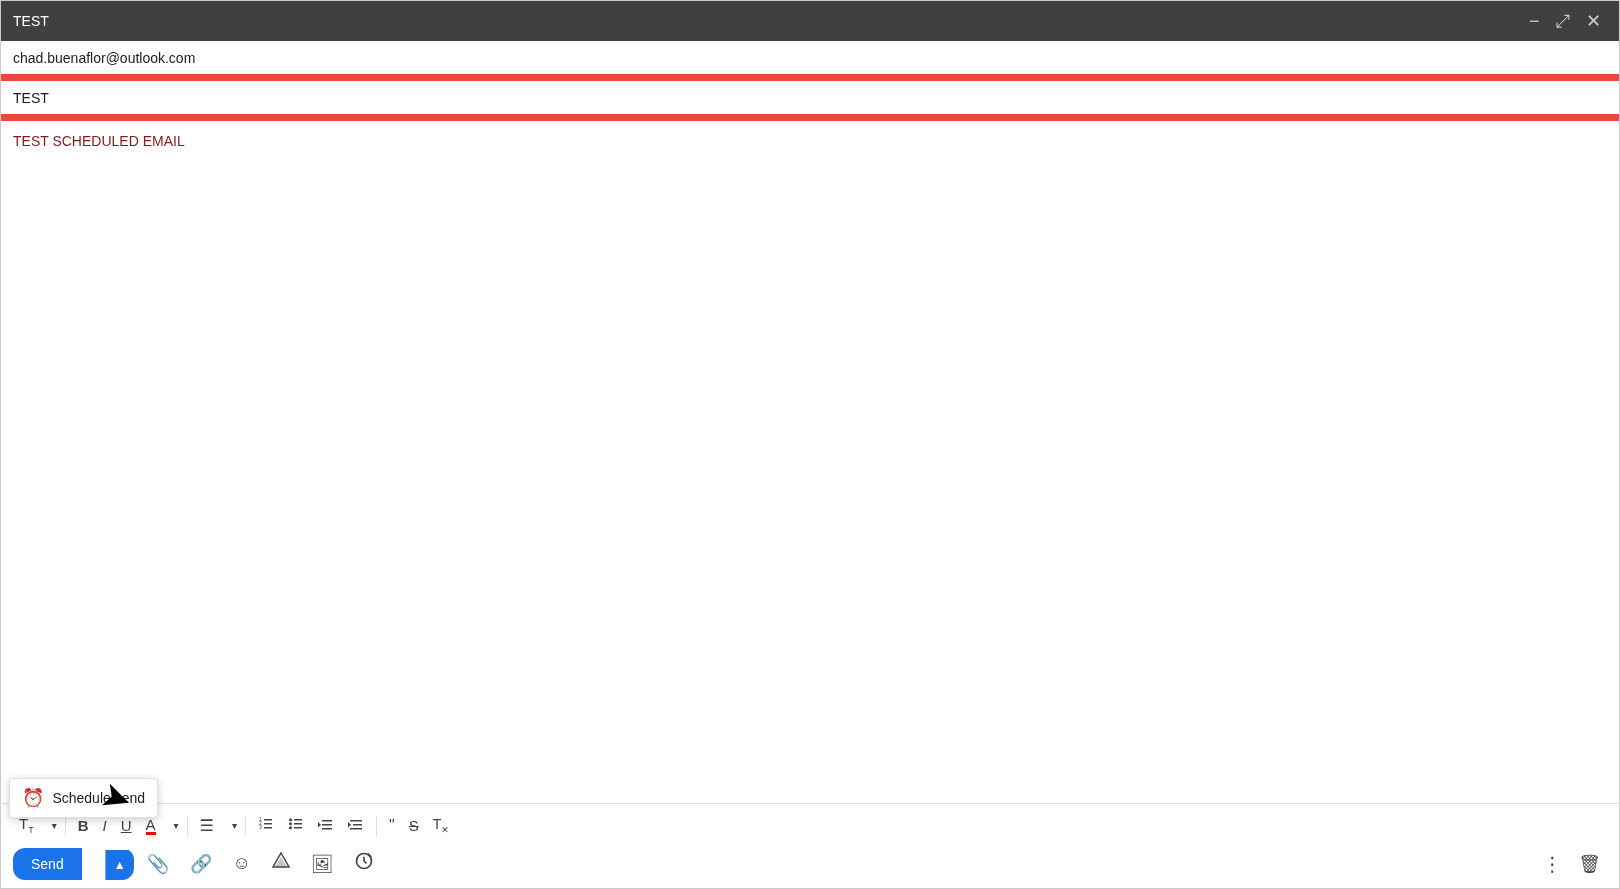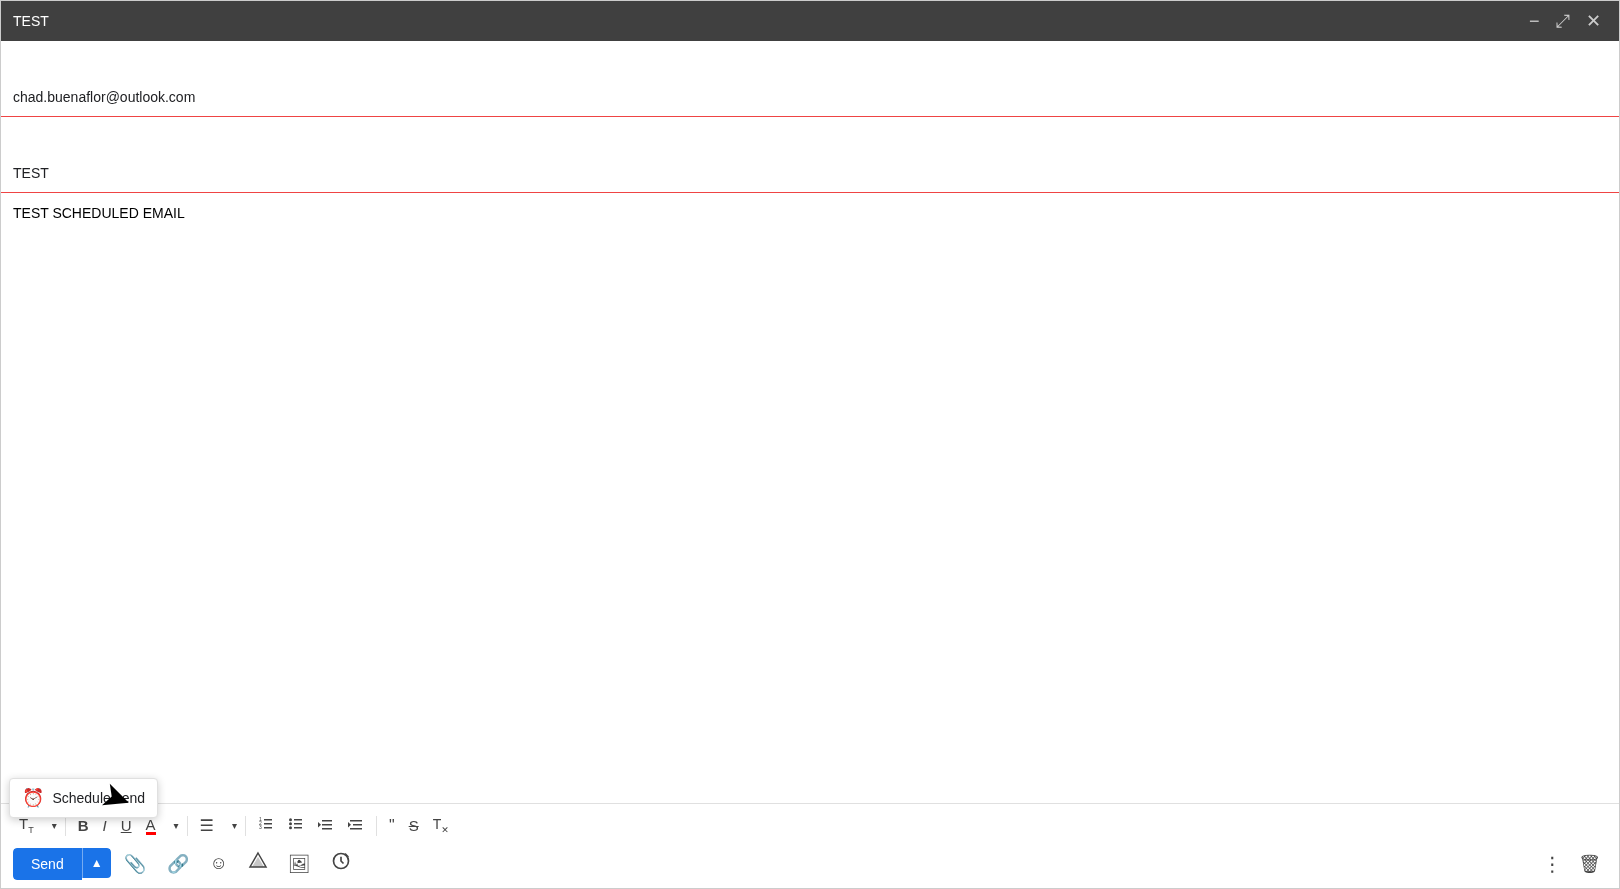--- a/index.html
+++ b/index.html
@@ -56,43 +56,42 @@
       cursor: pointer;
       font-size: 18px;
       padding: 4px 6px;
       line-height: 1;
     }
 
     .compose-field {
       display: flex;
       align-items: center;
       padding: 8px 12px;
-      border-bottom: 1px solid #ef4444;
+      border-bottom: 7px solid #ef4444;
       min-height: 40px;
       flex-shrink: 0;
-      margin-top: 36px;
     }
 
     .compose-field-value {
       font-size: 14px;
       color: #202124;
     }
 
     .compose-body {
       flex: 1;
       padding: 12px;
       font-size: 14px;
       color: #202124;
       overflow-y: auto;
       position: relative;
     }
 
     .compose-body-text {
       font-size: 14px;
-      color: #000000;
+      color: #7f1d1d;
     }
 
     .compose-footer {
       background: #fff;
       border-top: 1px solid #e0e0e0;
       padding: 8px 12px;
       flex-shrink: 0;
     }
 
     .toolbar-row {
@@ -130,23 +129,24 @@
     }
 
     .footer-actions-row {
       display: flex;
       align-items: center;
       gap: 8px;
     }
 
     .send-btn-group {
       display: flex;
-      align-items: flex-start;
-      border-radius: 4px;
+      align-items: flex-end;
+      border-radius: 12px;
       overflow: hidden;
+      gap: 23px;
     }
 
     .send-btn {
       background: #1a73e8;
       color: #fff;
       border: none;
       padding: 8px 18px;
       font-size: 14px;
       font-weight: 500;
       cursor: pointer;

